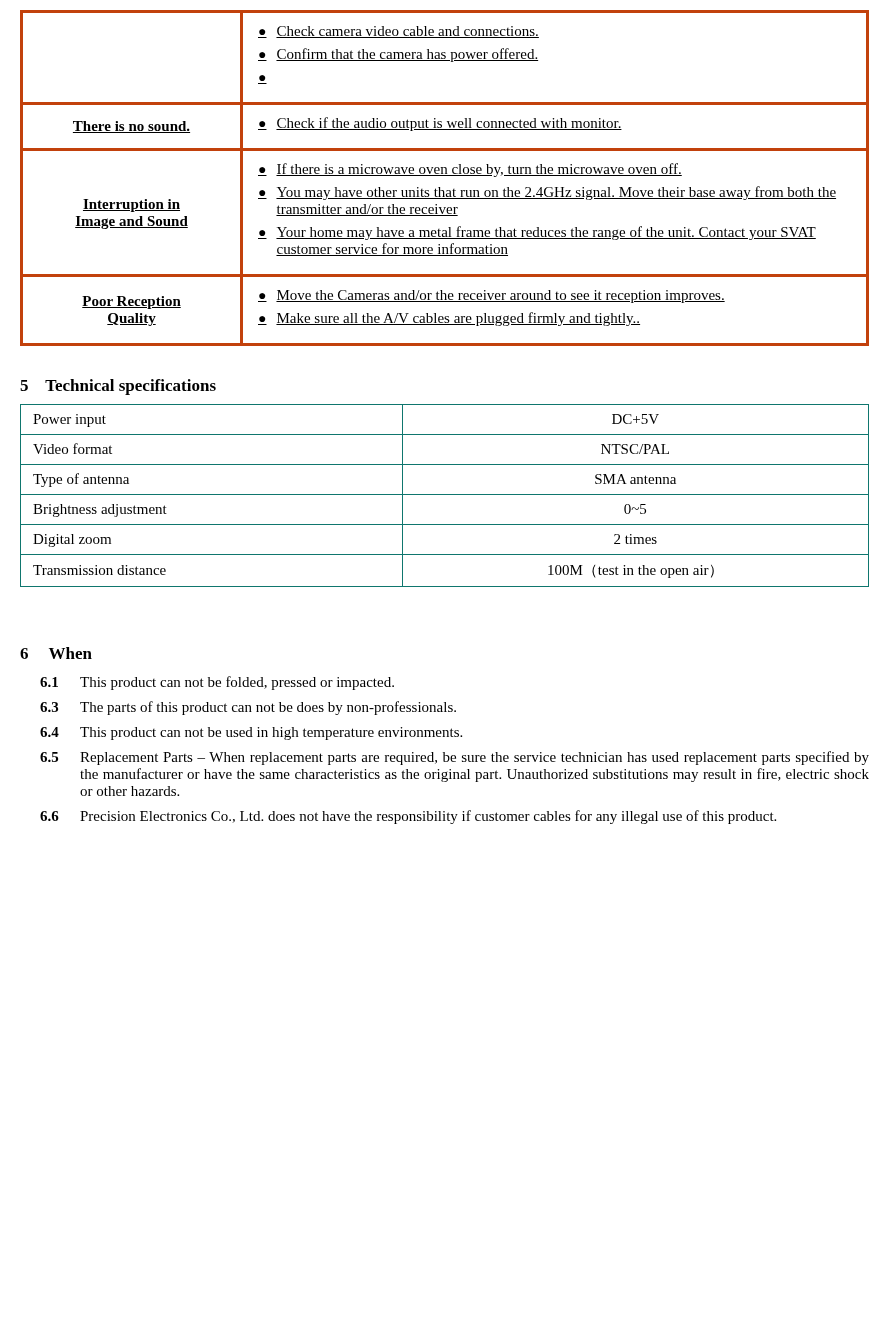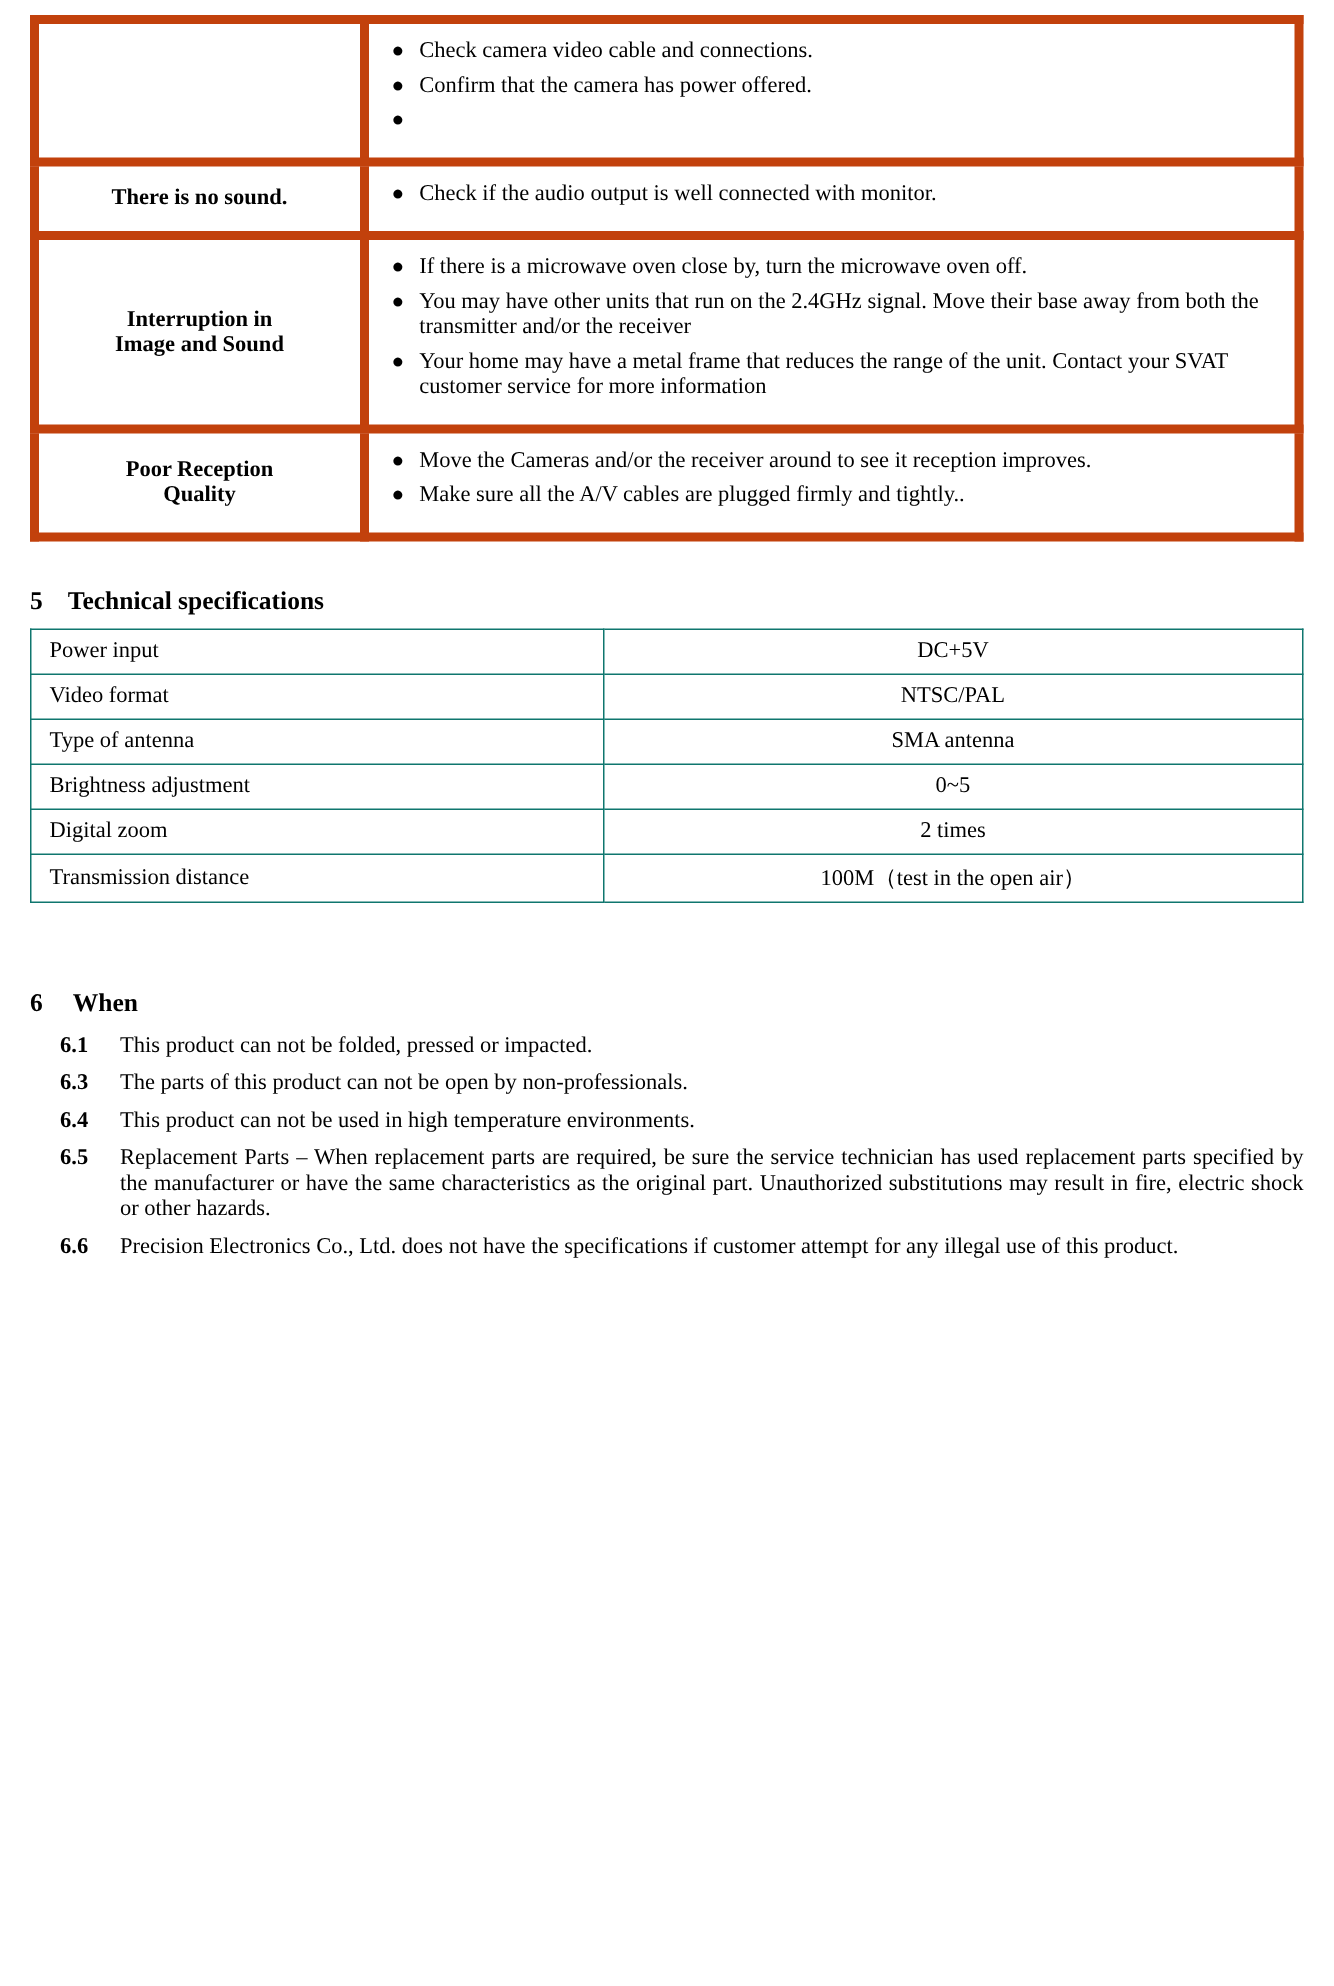--- a/index.html
+++ b/index.html
@@ -12,23 +12,24 @@
       padding: 10px 20px 30px 20px;
     }
 
     
     .trouble-table {
       width: 100%;
       border-collapse: collapse;
       margin-bottom: 30px;
     }
     .trouble-table td {
-      border: 6px solid #c2410c;
+      border: 3px solid #c2410c;
       padding: 8px 12px;
       vertical-align: middle;
+      text-decoration: underline;
     }
     .trouble-table .label-cell {
       width: 220px;
       text-align: center;
       font-weight: bold;
       vertical-align: middle;
     }
     .trouble-table .content-cell {
       vertical-align: top;
       padding: 10px 15px;
@@ -225,31 +226,31 @@
     <span>6</span>
     <span>When</span>
   </div>
   <ul class="notes-list" id="notes-list">
   <li>
         <span class="note-num">6.1</span>
         <span class="note-text">This product can not be folded, pressed or impacted.</span>
       </li>
       <li>
         <span class="note-num">6.3</span>
-        <span class="note-text">The parts of this product can not be open by non-professionals.</span>
+        <span class="note-text">The parts of this product can not be does by non-professionals.</span>
       </li>
       <li>
         <span class="note-num">6.4</span>
         <span class="note-text">This product can not be used in high temperature environments.</span>
       </li>
       <li>
         <span class="note-num">6.5</span>
         <span class="note-text">Replacement Parts – When replacement parts are required, be sure the service technician has used replacement parts specified by the manufacturer or have the same characteristics as the original part. Unauthorized substitutions may result in fire, electric shock or other hazards.</span>
       </li>
       <li>
         <span class="note-num">6.6</span>
-        <span class="note-text">Precision Electronics Co., Ltd. does not have the specifications if customer attempt for any illegal use of this product.</span>
+        <span class="note-text">Precision Electronics Co., Ltd. does not have the responsibility if customer cables for any illegal use of this product.</span>
       </li>
     </ul>
 </div>
 
 
 
 
 </body></html>

